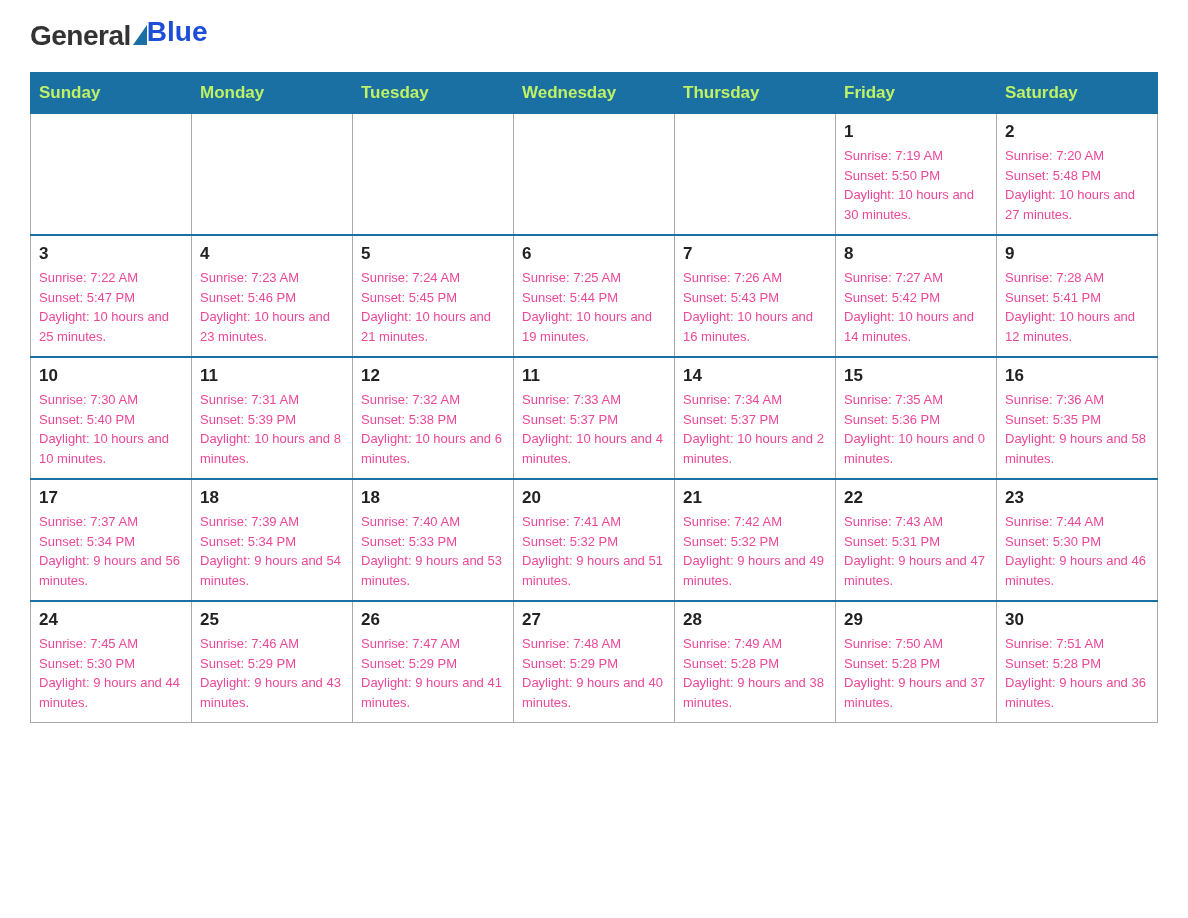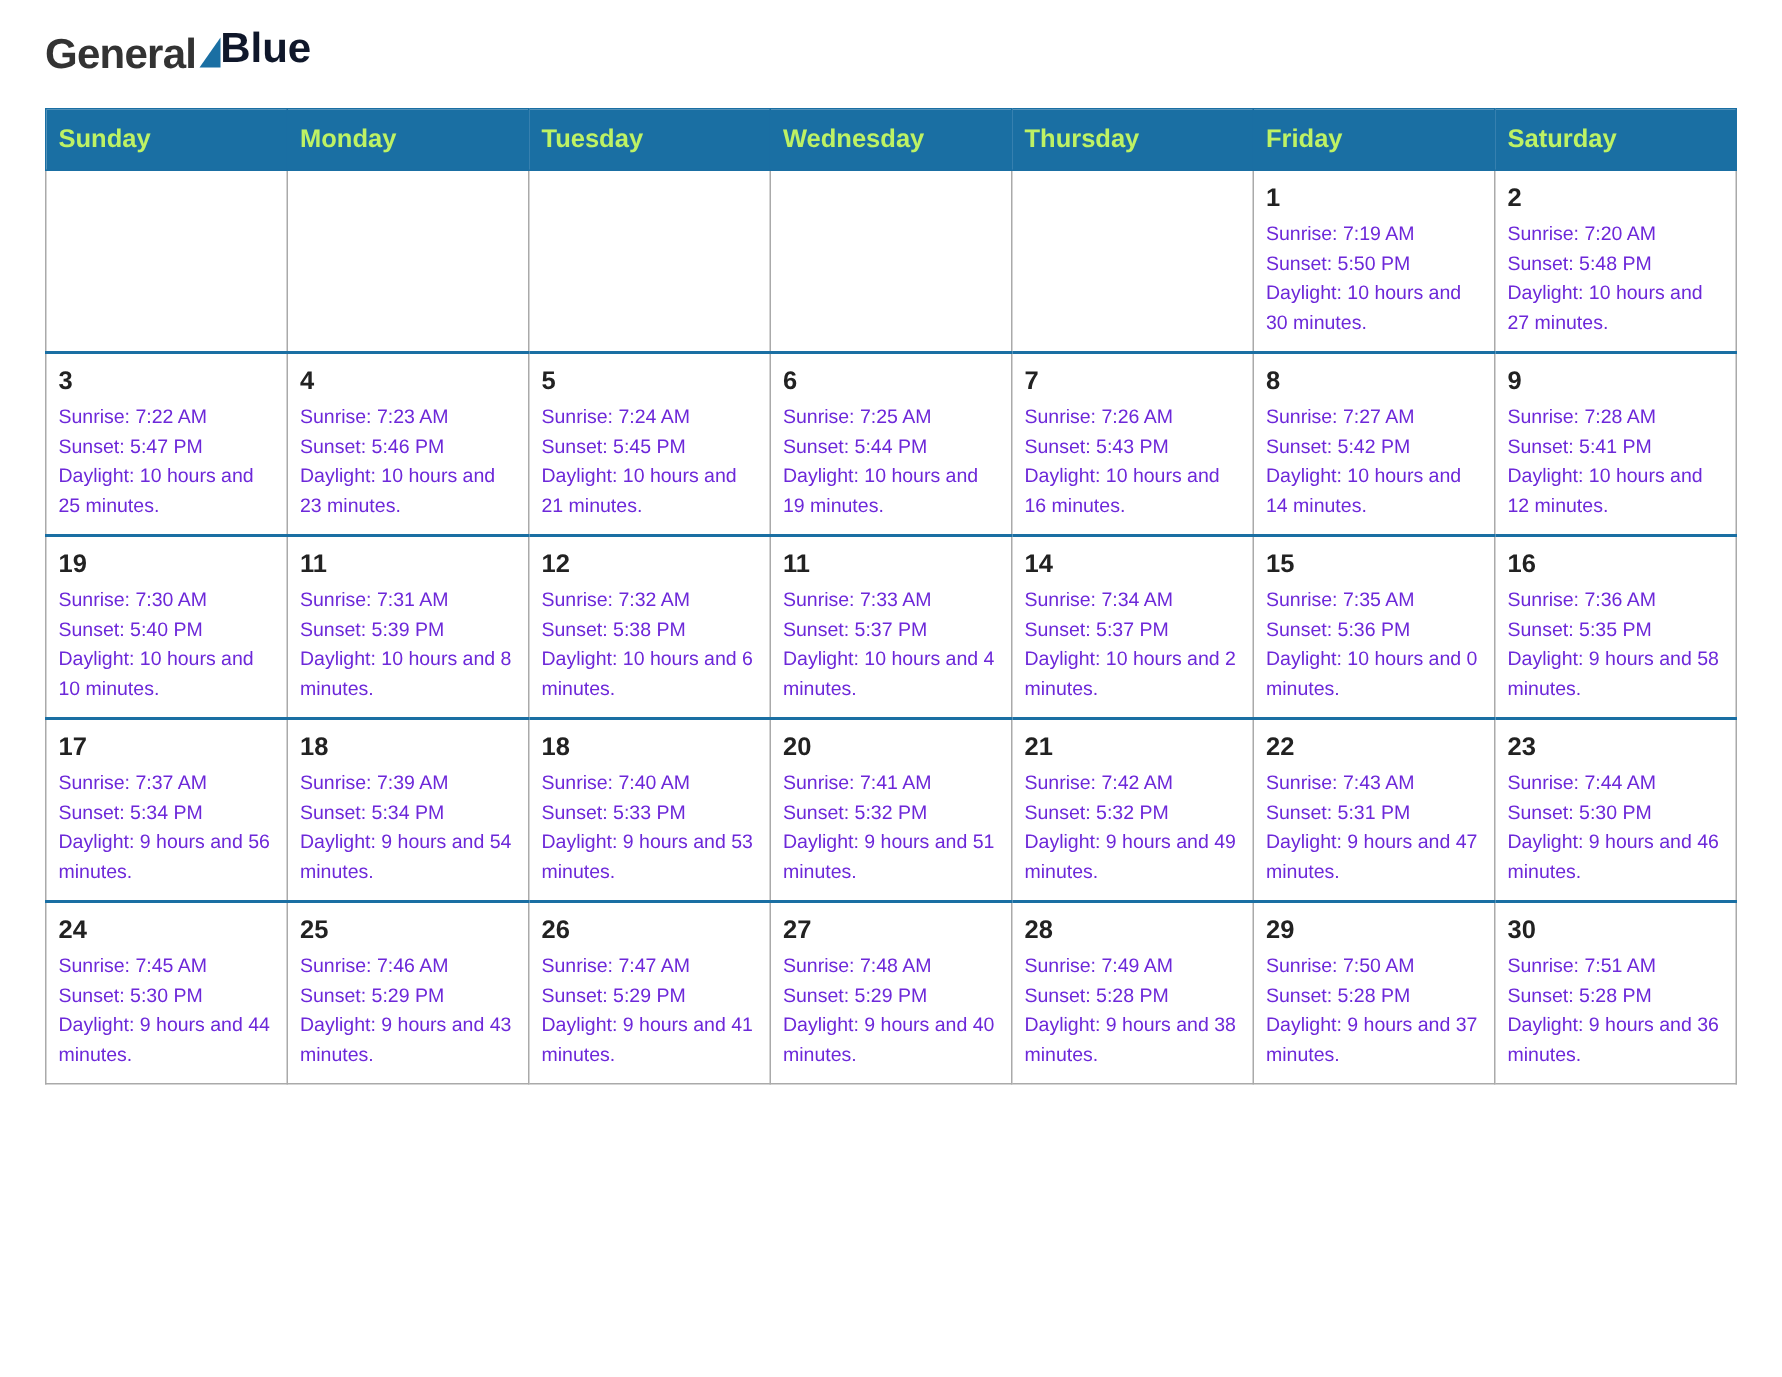--- a/index.html
+++ b/index.html
@@ -36,21 +36,21 @@
       width: 0;
       height: 0;
       border-left: 14px solid transparent;
       border-bottom: 20px solid #1a6fa3;
       margin-left: 2px;
       margin-bottom: 2px;
     }
     .logo-bottom {
       font-size: 28px;
       font-weight: bold;
-      color: #0f172a;
+      color: #1d4ed8;
       margin-top: -8px;
     }
     .title-area {
       text-align: right;
     }
     .month-title {
       font-size: 52px;
       font-weight: normal;
       color: #222;
       line-height: 1.1;
@@ -82,21 +82,21 @@
       min-height: 100px;
     }
     .day-number {
       font-size: 17px;
       font-weight: bold;
       color: #222;
       margin-bottom: 4px;
     }
     .day-info {
       font-size: 13px;
-      color: #6d28d9;
+      color: #ec4899;
       line-height: 1.5;
     }
     .empty-cell {
       background: #fff;
     }
     tr:not(:first-child) td {
       border-top: 2px solid #1a6fa3;
     }
   </style>
 </head>
@@ -165,21 +165,21 @@
           <div class="day-number">8</div>
           <div class="day-info">Sunrise: 7:27 AM<br>Sunset: 5:42 PM<br>Daylight: 10 hours and 14 minutes.</div>
         </td>
         <td>
           <div class="day-number">9</div>
           <div class="day-info">Sunrise: 7:28 AM<br>Sunset: 5:41 PM<br>Daylight: 10 hours and 12 minutes.</div>
         </td>
       </tr>
       <tr>
         <td>
-          <div class="day-number">19</div>
+          <div class="day-number">10</div>
           <div class="day-info">Sunrise: 7:30 AM<br>Sunset: 5:40 PM<br>Daylight: 10 hours and 10 minutes.</div>
         </td>
         <td>
           <div class="day-number">11</div>
           <div class="day-info">Sunrise: 7:31 AM<br>Sunset: 5:39 PM<br>Daylight: 10 hours and 8 minutes.</div>
         </td>
         <td>
           <div class="day-number">12</div>
           <div class="day-info">Sunrise: 7:32 AM<br>Sunset: 5:38 PM<br>Daylight: 10 hours and 6 minutes.</div>
         </td>

